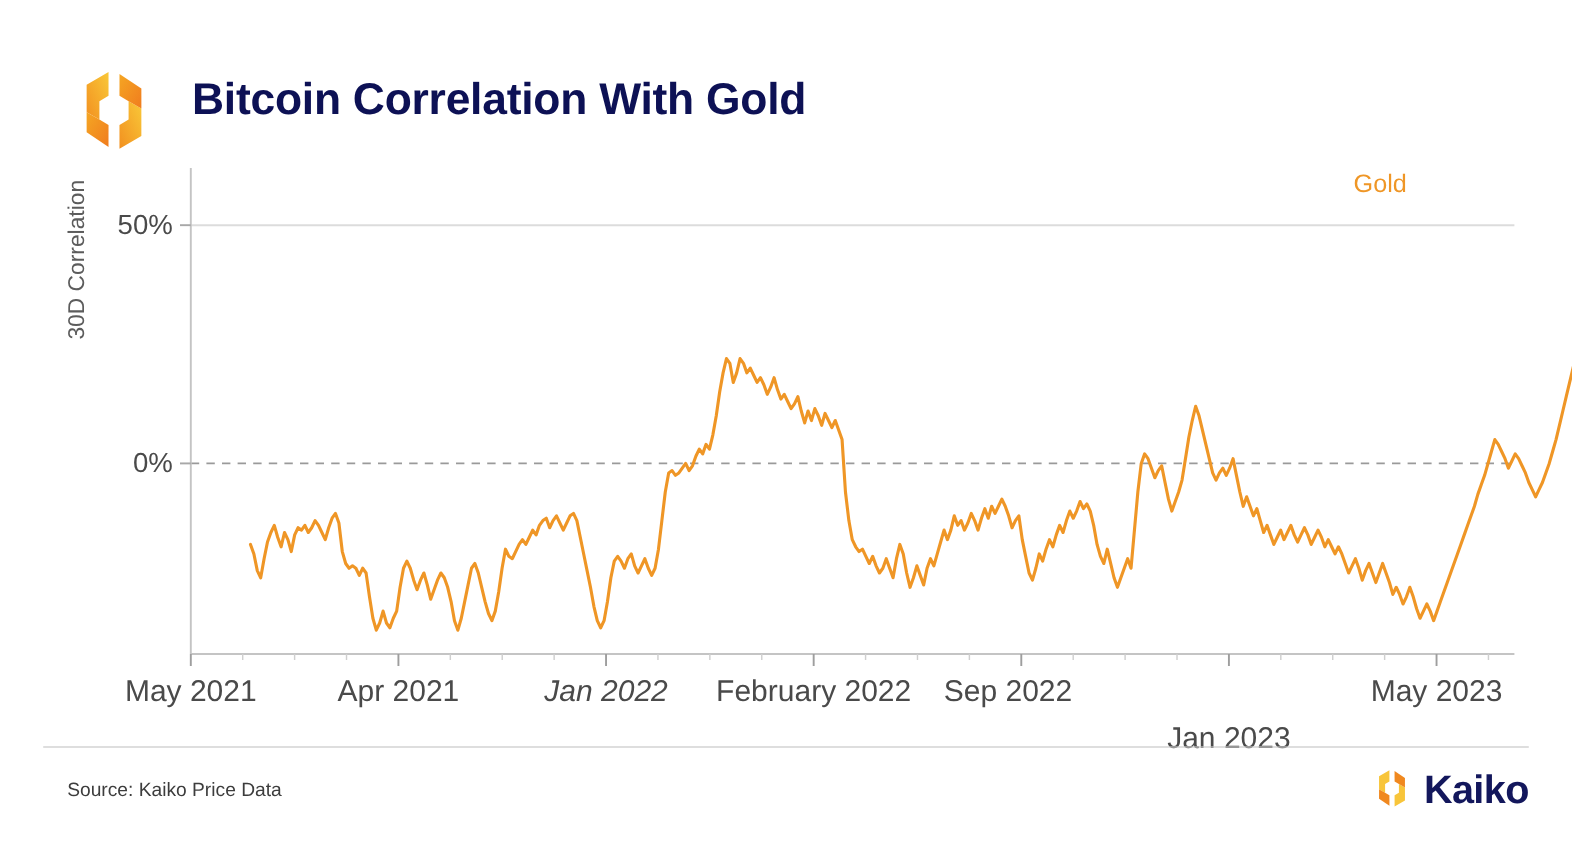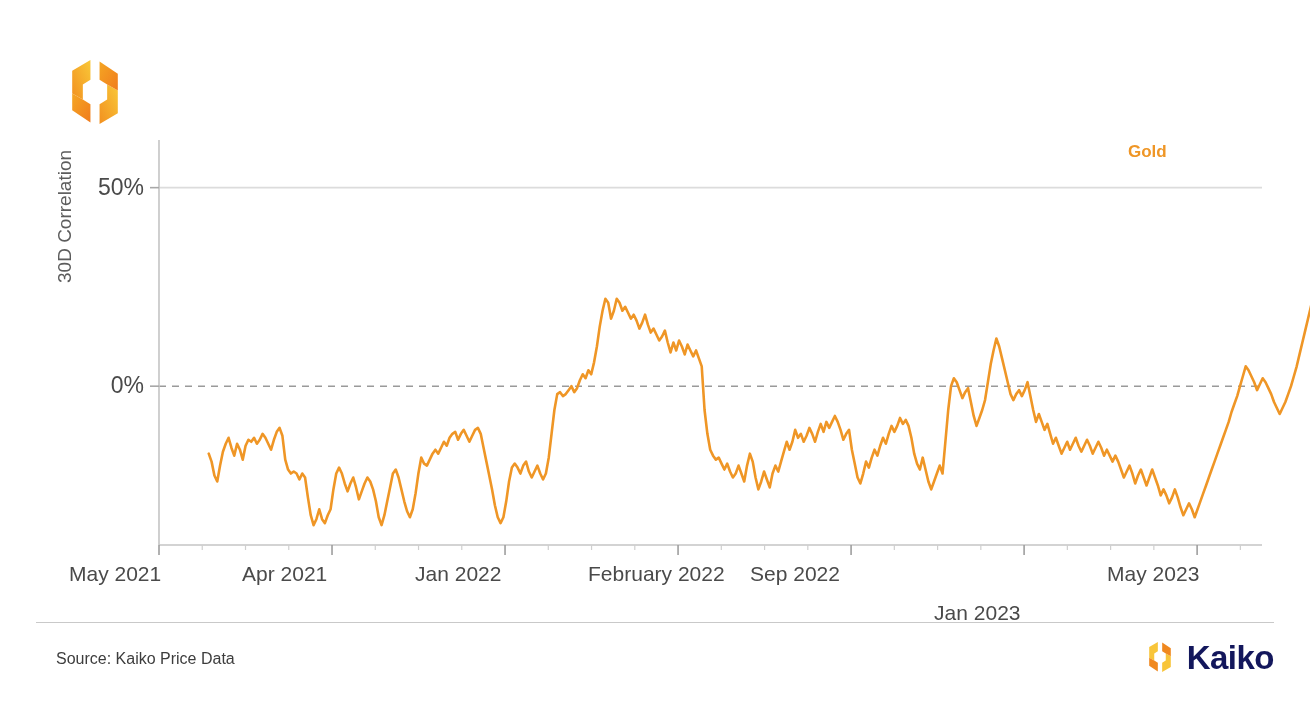--- a/index.html
+++ b/index.html
@@ -60,33 +60,34 @@
   
   .ytick-label {
     position: absolute;
     font-size: 23px;
     color: #4a4a4a;
     text-align: right;
     width: 80px;
   }
   .xtick-label {
     position: absolute;
-    font-size: 21px;
+    font-size: 25px;
     color: #4a4a4a;
+    text-align: center;
     width: 180px;
     top: 562px;
   }
 
   
   #series-label-gold {
     position: absolute;
     left: 1128px;
     top: 142px;
-    font-size: 17px;
-    font-weight: bold;
+    font-size: 21px;
+    font-weight: normal;
     color: #ef9626;
     white-space: nowrap;
   }
 
   
   #footer-rule {
     position: absolute;
     left: 36px; top: 622px;
     width: 1238px; height: 1px;
     background: #c9c9c9;
@@ -130,20 +131,21 @@
           <stop offset="0%" stop-color="#f9c838"></stop>
           <stop offset="100%" stop-color="#f29020"></stop>
         </linearGradient>
       </defs>
       <path d="M44 8 L20 22 L20 52 L34 60 L34 40 L44 34 Z" fill="url(#g2)"></path>
       <path d="M20 52 L20 74 L44 90 L44 66 L34 60 Z" fill="url(#g1)"></path>
       <path d="M56 92 L80 78 L80 48 L66 40 L66 60 L56 66 Z" fill="url(#g2)"></path>
       <path d="M80 48 L80 26 L56 10 L56 34 L66 40 Z" fill="url(#g1)"></path>
     </svg>
   </div>
+  <div id="chart-title">Bitcoin Correlation With Gold</div>
 </div>
 
 <div id="plot-wrap">
   <svg id="plot-svg" width="1310" height="706">
     <g id="gridlines">
         <line x1="159" y1="187.64705882352945" x2="1262" y2="187.64705882352945" stroke="#dcdcdc" stroke-width="1.6"></line>
         <line x1="159" y1="386.1764705882353" x2="1262" y2="386.1764705882353" stroke="#9a9a9a" stroke-width="1.4" stroke-dasharray="7,6"></line>
       </g>
     <g id="axes">
         <line x1="159" y1="140" x2="159" y2="545" stroke="#c4c4c4" stroke-width="1.6"></line>
@@ -185,21 +187,21 @@
   </svg>
 </div>
 
 <div id="y-axis-title">30D Correlation</div>
 
 <div id="tick-labels">
     <div class="ytick-label" style="left: 64px; top: 173.647px;">50%</div>
     <div class="ytick-label" style="left: 64px; top: 372.176px;">0%</div>
     <div class="xtick-label" style="left: 69px;">May 2021</div>
     <div class="xtick-label" style="left: 242.02px;">Apr 2021</div>
-    <div class="xtick-label" style="left: 415.039px;">Jan 2022</div>
+    <div class="xtick-label" style="left: 415.039px; font-style: italic;">Jan 2022</div>
     <div class="xtick-label" style="left: 588.059px;">February 2022</div>
     <div class="xtick-label" style="left: 750px;">Sep 2022</div>
     <div class="xtick-label" style="left: 934.098px; margin-top: 39px;">Jan 2023</div>
     <div class="xtick-label" style="left: 1107.12px;">May 2023</div>
   </div>
 
 <div id="series-label-gold">Gold</div>
 
 <div id="footer-rule"></div>
 <div id="source-note">Source: Kaiko Price Data</div>

